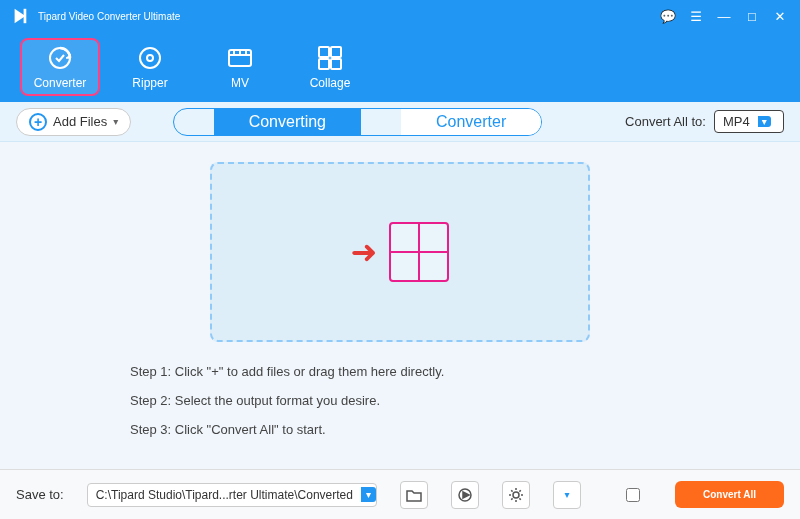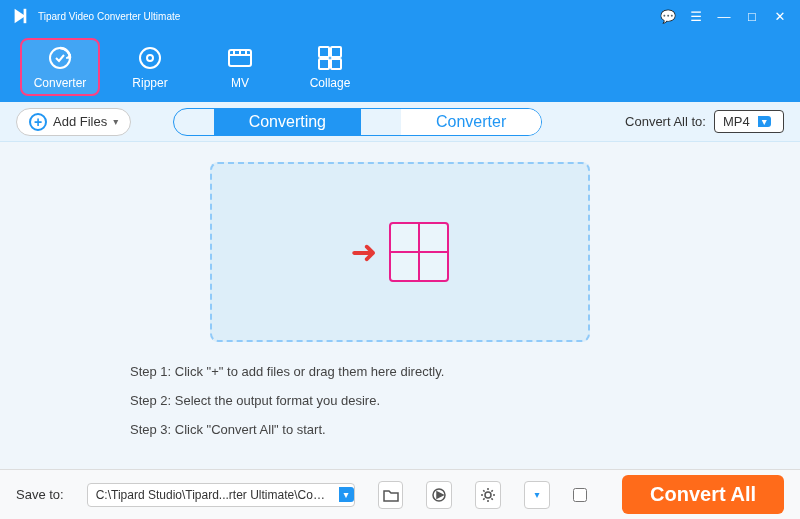--- a/index.html
+++ b/index.html
@@ -166,21 +166,21 @@
       cursor: pointer; font-size: 14px; color: #555;
     }
     .merge-label { display: flex; align-items: center; gap: 6px; font-size: 13px; color: #333; margin-left: auto; }
     .merge-label input[type=checkbox] { width: 14px; height: 14px; cursor: pointer; }
     .convert-all-btn {
       background: #ff6b1a;
       color: white;
       border: none;
       border-radius: 6px;
       padding: 8px 28px;
-      font-size: 20px;
+      font-size: 10px;
       font-weight: bold;
       cursor: pointer;
       margin-left: 12px;
       white-space: nowrap;
     }
   </style>
 </head>
 <body>
 
 <div id="titlebar">

